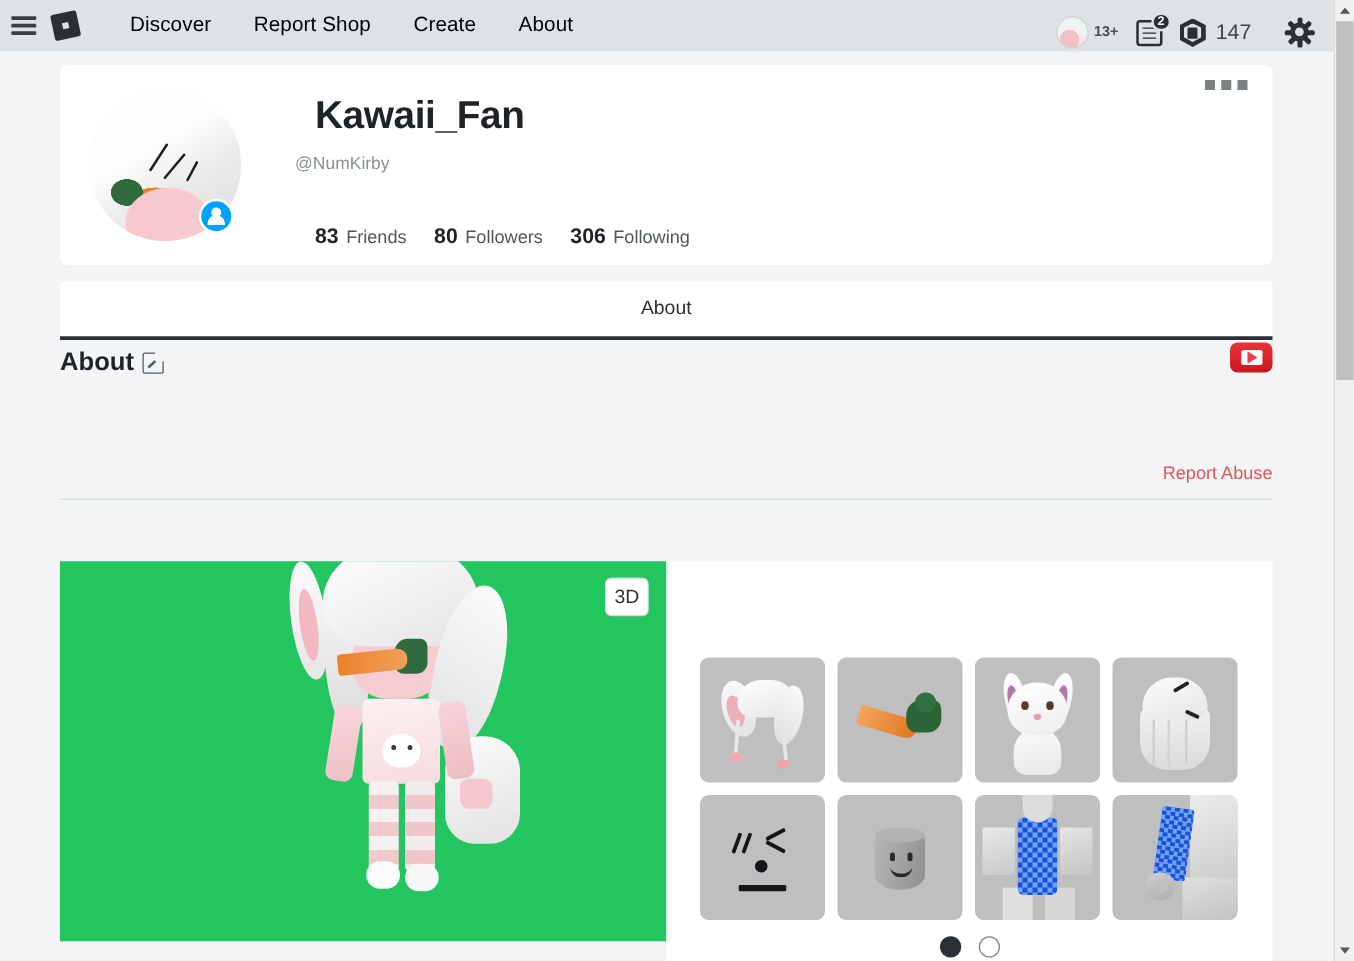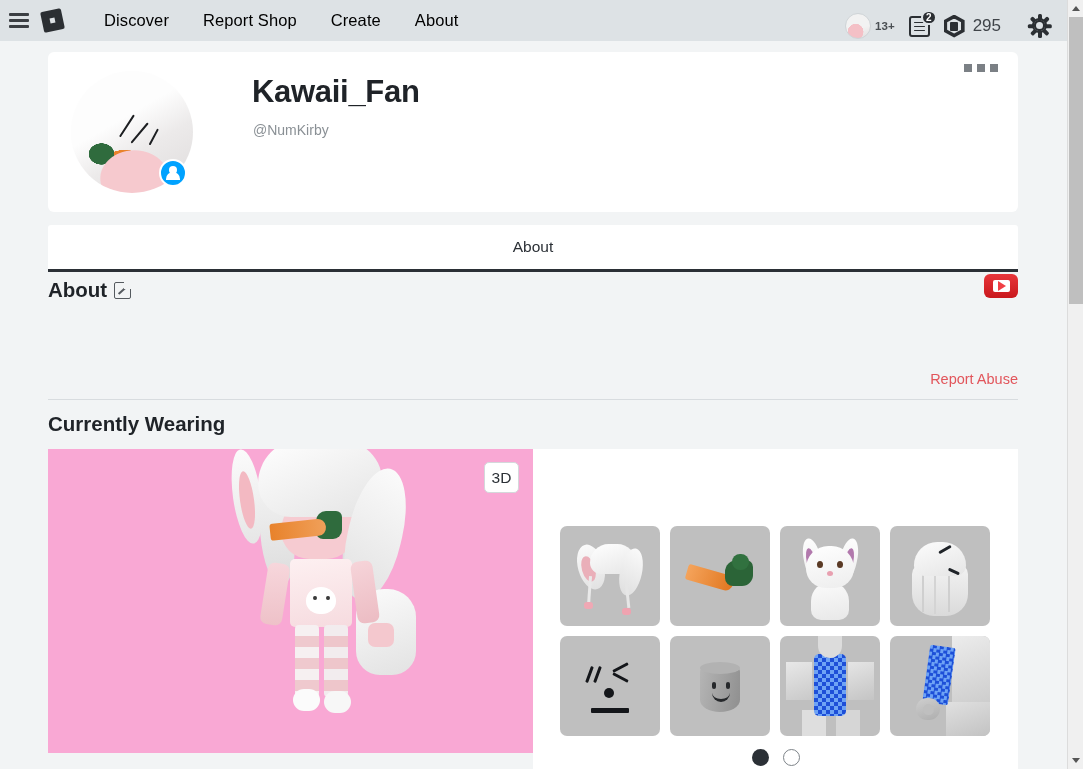--- a/index.html
+++ b/index.html
@@ -189,21 +189,21 @@
     display: flex; align-items: center; justify-content: center;
   }
   #friend-badge .head { width: 8px; height: 8px; border-radius: 50%; background: #fff; position: absolute; top: 5px; }
   #friend-badge .body { width: 14px; height: 8px; border-radius: 7px 7px 0 0; background: #fff; position: absolute; bottom: 5px; }
 
   #username {
     position: absolute; left: 204px; top: 22px;
     font-size: 31px; font-weight: bold; color: #1f2328; letter-spacing: -.3px; text-align: right;
   }
   #handle {
-    position: absolute; left: 205px; top: 70px;
+    position: absolute; left: 188px; top: 70px;
     font-size: 14px; color: #8a9095;
   }
   #stats {
     position: absolute; left: 204px; top: 127px;
     display: flex; align-items: baseline; gap: 22px;
   }
   .stat { display: flex; align-items: baseline; gap: 6px; cursor: pointer; }
   .stat .num { font-size: 17px; font-weight: bold; color: #1f2328; }
   .stat .lbl { font-size: 14.5px; color: #4f5559; }
 
@@ -276,21 +276,21 @@
     font-size: 14.5px; color: #e2555b; cursor: pointer;
   }
 
   
   #cw-title {
     position: absolute; left: 48px; top: 371px;
     font-size: 20.5px; font-weight: bold; color: #1f2328;
   }
   #avatar-preview {
     position: absolute; left: 48px; top: 408px;
-    width: 485px; height: 304px; background: #f9a8d4;
+    width: 485px; height: 304px; background: #22c55e;
     overflow: hidden;
   }
   
   #av { position: absolute; left: 150px; top: -10px; width: 230px; height: 300px; }
   .av-part { position: absolute; }
   .ear-l { left: 35px; top: 10px; width: 28px; height: 95px; background: linear-gradient(180deg,#fbfbfb,#e6e6e6); border-radius: 14px/48px; transform: rotate(-8deg); }
   .ear-l-in { left: 42px; top: 32px; width: 14px; height: 58px; background: #f3b9c2; border-radius: 7px/29px; transform: rotate(-8deg); }
   .hat { left: 60px; top: 0px; width: 125px; height: 78px; background: linear-gradient(155deg,#ffffff,#e4e4e4); border-radius: 62px 62px 46px 46px; }
   .ear-r { left: 150px; top: 28px; width: 54px; height: 135px; background: linear-gradient(200deg,#fcfcfc,#e0e0e0); border-radius: 27px/64px; transform: rotate(13deg); }
   .face { left: 83px; top: 58px; width: 74px; height: 62px; background: #f6cbd1; border-radius: 36px 36px 30px 30px; }
@@ -438,21 +438,21 @@
       </div>
       <span class="badge-count">2</span>
     </div>
 
     <div class="icon-btn">
       <div class="robux-icon">
         <div class="hex"></div>
           <div class="hex-in"></div>
           <div class="hex-core"></div>
       </div>
-      <span class="robux-amount">295</span>
+      <span class="robux-amount">147</span>
     </div>
 
     <div class="gear">
       <div class="tooth"></div>
         <div class="tooth"></div>
         <div class="tooth"></div>
         <div class="tooth"></div>
       <div class="ring2"></div>
         <div class="hole2"></div>
     </div>
@@ -470,20 +470,34 @@
       </div>
       <div id="friend-badge">
         <span class="head"></span>
           <span class="body"></span>
       </div>
     </div>
 
     <div id="username">Kawaii_Fan</div>
     <div id="handle">@NumKirby</div>
 
+    <div id="stats">
+      <div class="stat">
+        <span class="num">83</span>
+        <span class="lbl">Friends</span>
+      </div>
+      <div class="stat">
+        <span class="num">80</span>
+        <span class="lbl">Followers</span>
+      </div>
+      <div class="stat">
+        <span class="num">306</span>
+        <span class="lbl">Following</span>
+      </div>
+    </div>
 
     <div id="card-menu">
       <i></i>
         <i></i>
         <i></i>
     </div>
   </div>
 
   <div id="tabs">
     <div class="tab active">About</div>
@@ -496,21 +510,20 @@
 
   <div id="yt-icon">
     <span class="pbg">
         <span class="play"></span>
       </span>
   </div>
 
   <div id="divider"></div>
   <div id="report-abuse">Report Abuse</div>
 
-  <div id="cw-title">Currently Wearing</div>
 
   <div id="content-white"></div>
 
   <div id="avatar-preview">
     <div id="av">
       <div class="av-part ear-l"></div>
         <div class="av-part ear-l-in"></div>
       <div class="av-part hair-l"></div>
         <div class="av-part hair-r"></div>
       <div class="av-part face"></div>

